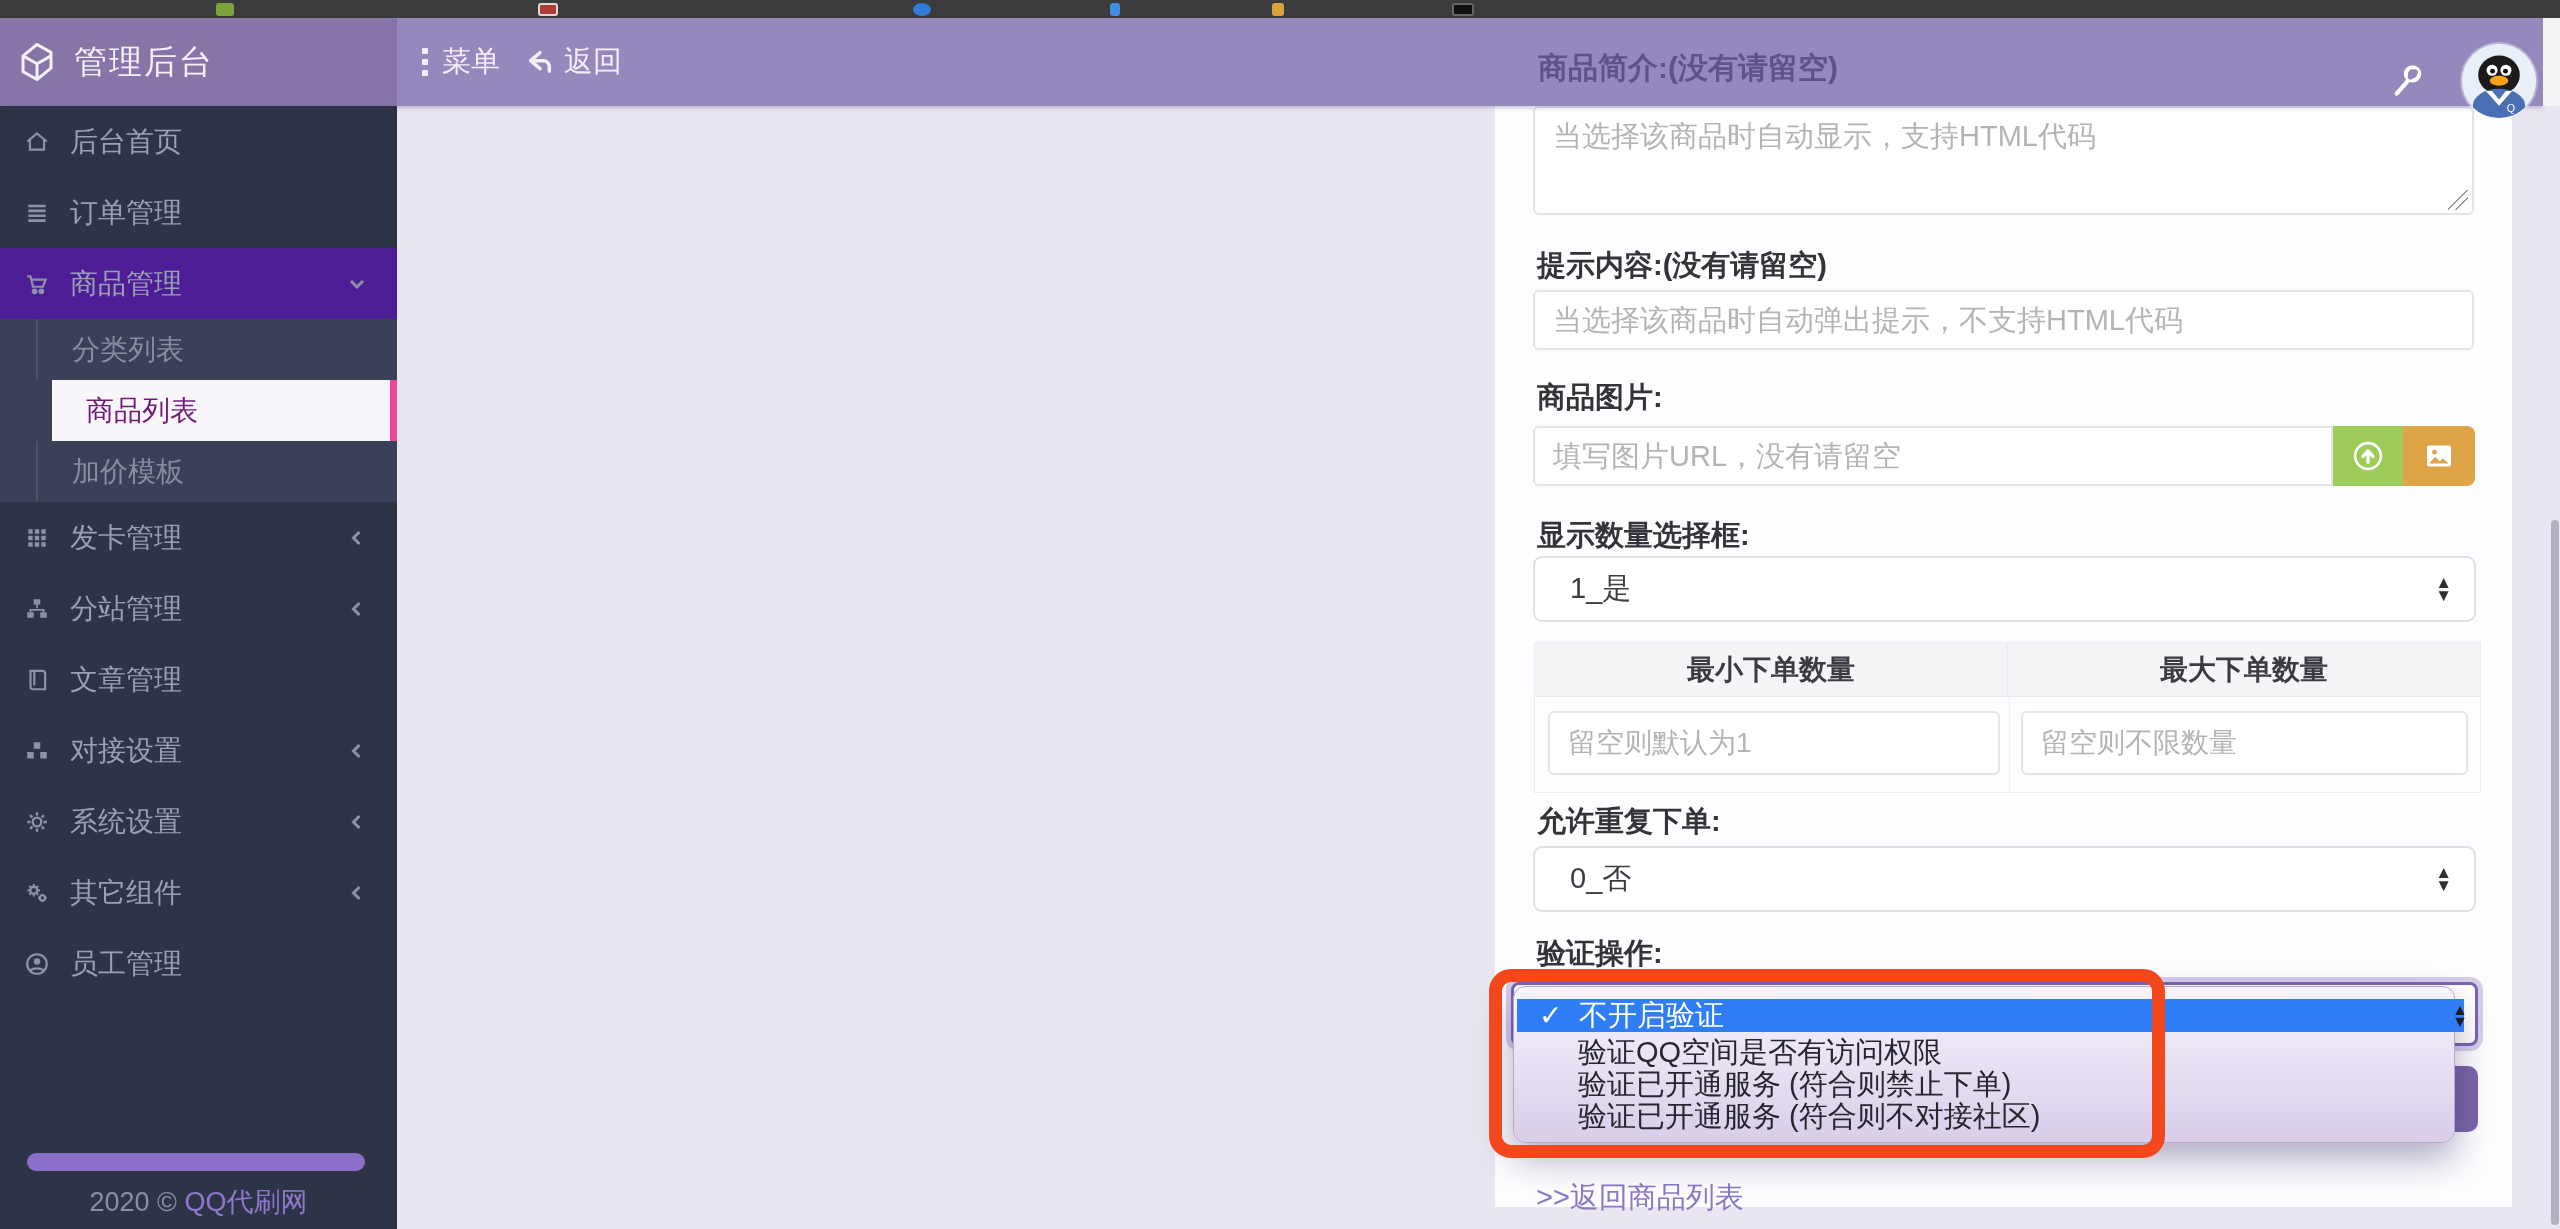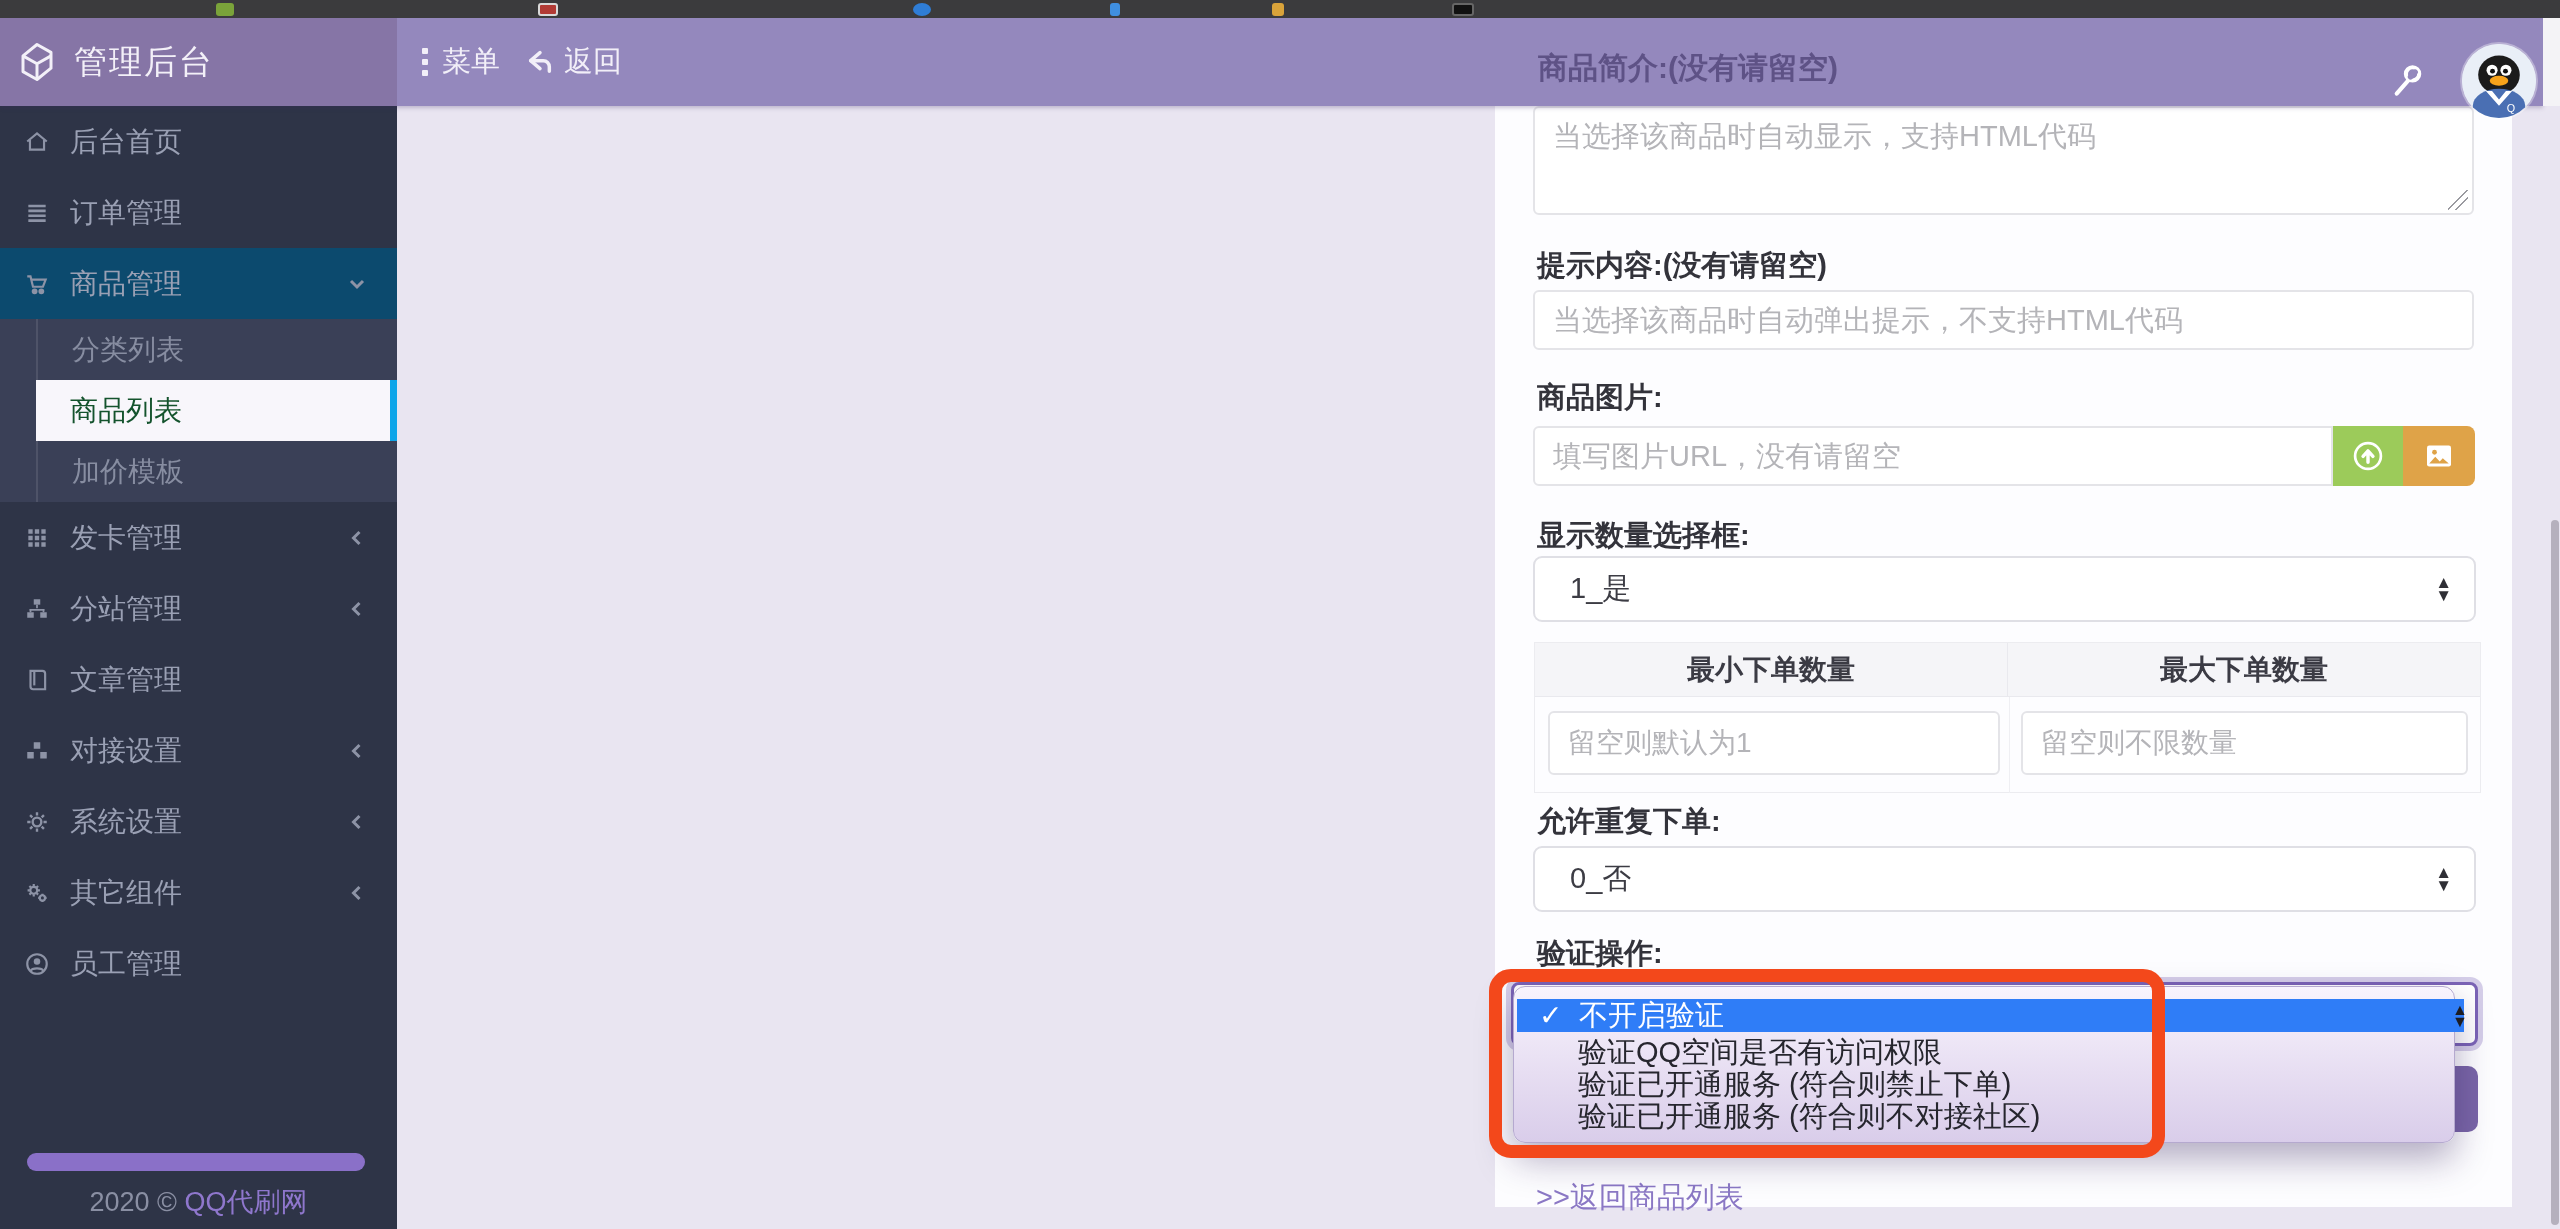--- a/index.html
+++ b/index.html
@@ -27,25 +27,25 @@
   .avatar { position:absolute; left:2462px; top:26px; width:74px; height:74px; border-radius:50%; background:#e9eff7; overflow:hidden; box-shadow:0 0 0 2px rgba(255,255,255,.35); }
   .top-sliver { position:absolute; left:2543px; top:18px; width:17px; height:88px; background:#f4f3f6; z-index:20; }
 
   
   .sidebar { position:absolute; left:0; top:106px; width:397px; height:1123px; background:#2e3447; z-index:10; }
   .snav { }
   .sn-item { height:71px; display:flex; align-items:center; color:#9aa0b4; font-size:28px; position:relative; cursor:pointer; }
   .sn-item .icn { position:absolute; left:24px; width:26px; height:26px; color:#8d93a6; }
   .sn-item .lbl { margin-left:70px; }
   .sn-item .chev { position:absolute; right:28px; width:24px; height:24px; color:#8d93a6; }
-  .sn-item.parent-open { background:#0c4a6e; }
+  .sn-item.parent-open { background:#4c1d95; }
   .submenu { background:#3a4057; }
   .sm-item { height:61px; display:flex; align-items:center; color:#878da1; font-size:28px; position:relative; border-left:2px solid rgba(255,255,255,.10); margin-left:36px; cursor:pointer; }
   .sm-item .lbl { margin-left:34px; }
-  .sm-item.active { background:#f8f6fb; color:#14532d; border-left:none; margin-left:36px; border-right:7px solid #0ea5e9; }
+  .sm-item.active { background:#f8f6fb; color:#701a75; border-left:none; margin-left:52px; border-right:7px solid #ec4899; }
   .side-footer-bar { position:absolute; left:27px; top:1047px; width:338px; height:18px; border-radius:9px; background:#8a70c8; }
   .side-footer-text { position:absolute; left:0; top:1078px; width:397px; text-align:center; font-size:27px; color:#8a8fa3; }
   .side-footer-text a { color:#8f77cd; text-decoration:none; }
 
   
   .panel { position:absolute; left:1495px; top:106px; width:1017px; height:1101px; background:#fdfdff; z-index:1; }
   .scroll-thumb { position:absolute; left:2551px; top:520px; width:8px; height:705px; background:#b5b0bd; border-radius:4px; z-index:3; }
 
   .f-label { position:absolute; font-size:29px; font-weight:700; color:#33333b; z-index:4; }
   .inp { position:absolute; background:#fff; border:2px solid #e4e4e8; border-radius:6px; font-size:29px; color:#3f3f46; padding:0 18px; z-index:4; font-family:inherit; outline:none; }

